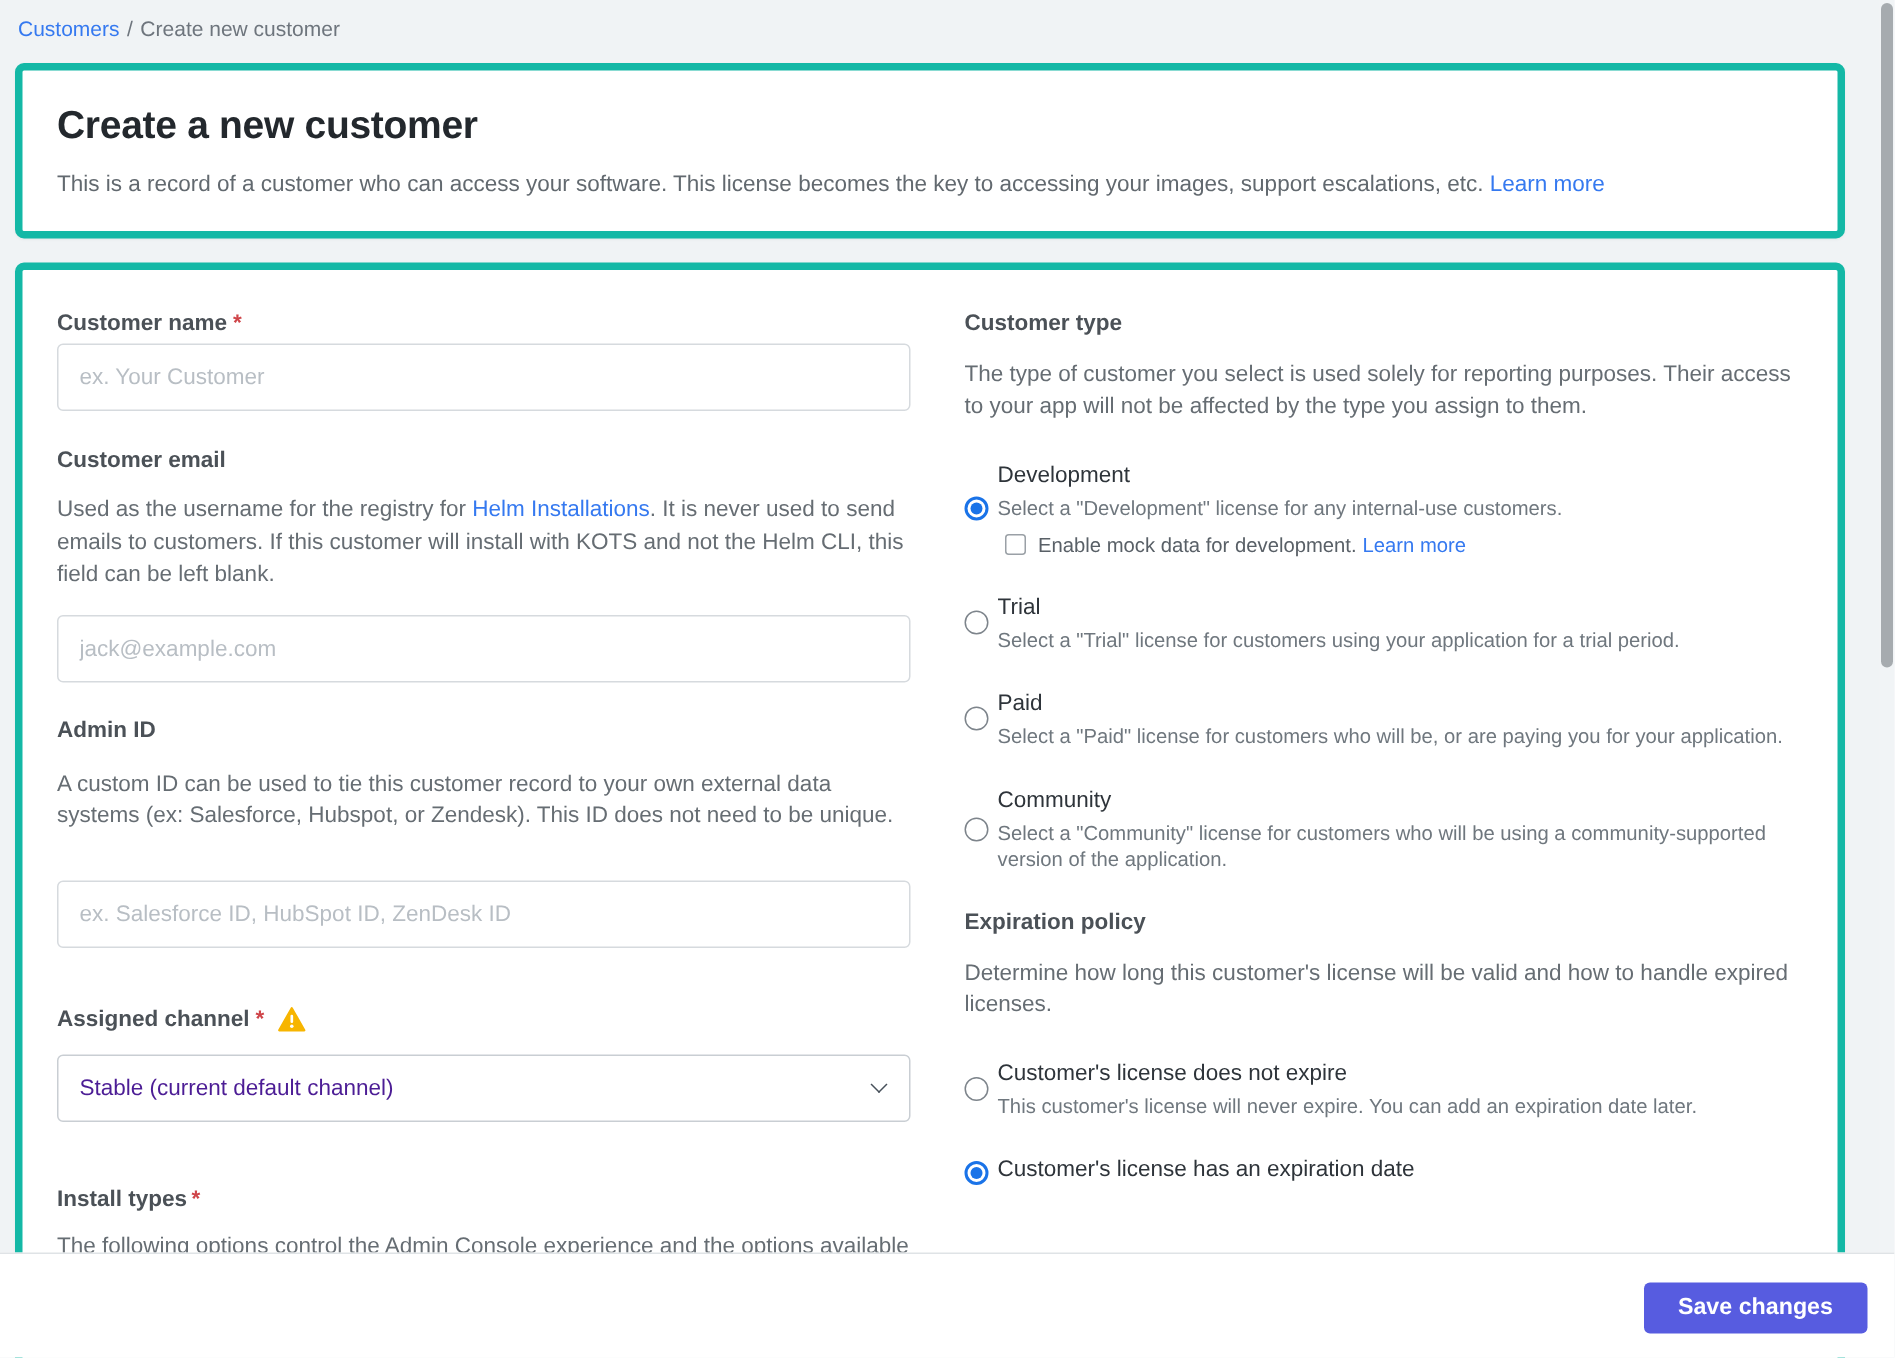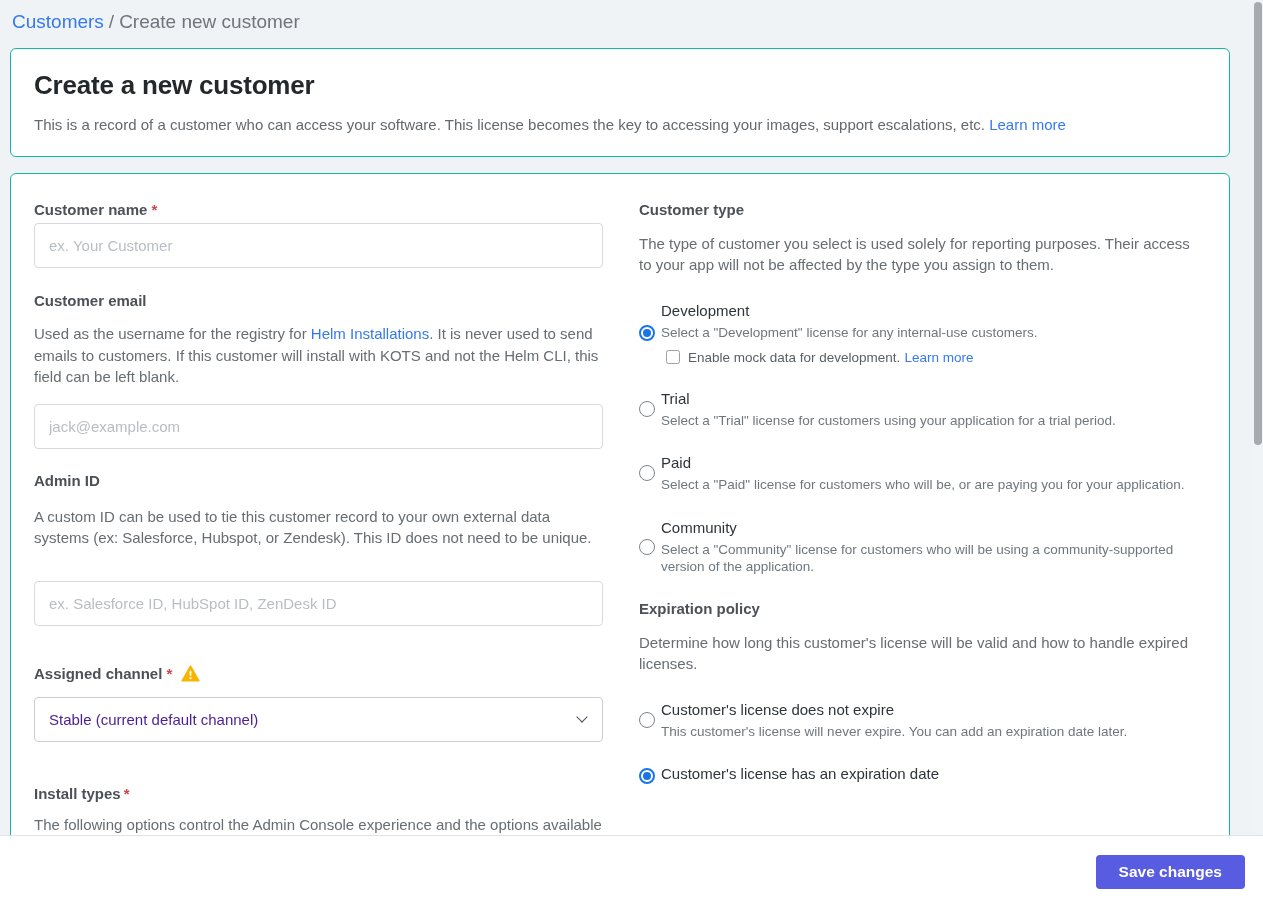--- a/index.html
+++ b/index.html
@@ -7,27 +7,27 @@
   body {
     font-family:"Liberation Sans", sans-serif;
     background:#f0f3f5;
     position:relative;
     overflow:hidden;
     color:#30363c;
   }
   a { text-decoration:none; color:#3579f0; cursor:pointer; }
 
   
-  .breadcrumb { padding:11px 0 0 12px; font-size:19px; color:#6e757d; }
+  .breadcrumb { padding:11px 0 0 12px; font-size:14px; color:#6e757d; }
   .breadcrumb .sep { margin:0 5px; color:#6e757d; }
 
   
   .card {
     background:#fff;
-    border:1px solid #14b8a6;
+    border:5px solid #14b8a6;
     border-radius:6px;
     box-shadow:0 1px 2px rgba(0,0,0,.04);
     width:1220px;
     margin-left:10px;
   }
   .intro-card { margin-top:15px; padding:21px 30px 23px 23px; }
   .intro-card h1 { font-size:26px; font-weight:700; color:#23282d; letter-spacing:-.2px; margin-bottom:15px; }
   .intro-desc { font-size:15px; color:#62696f; }
 
   .main-card {

